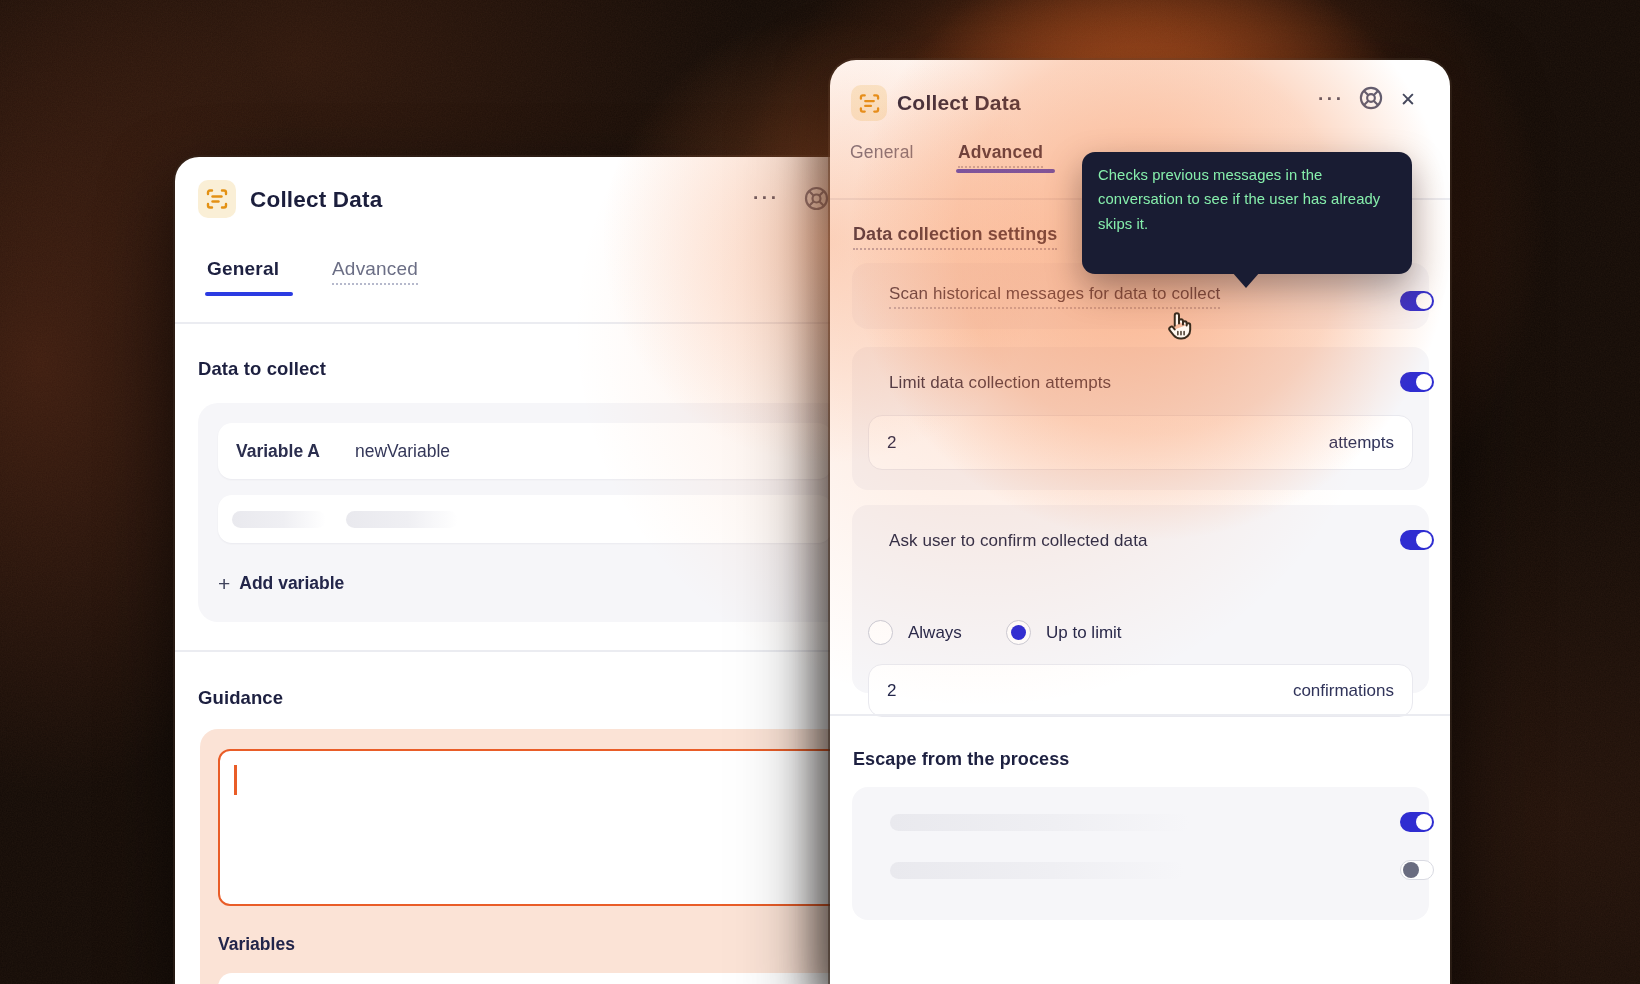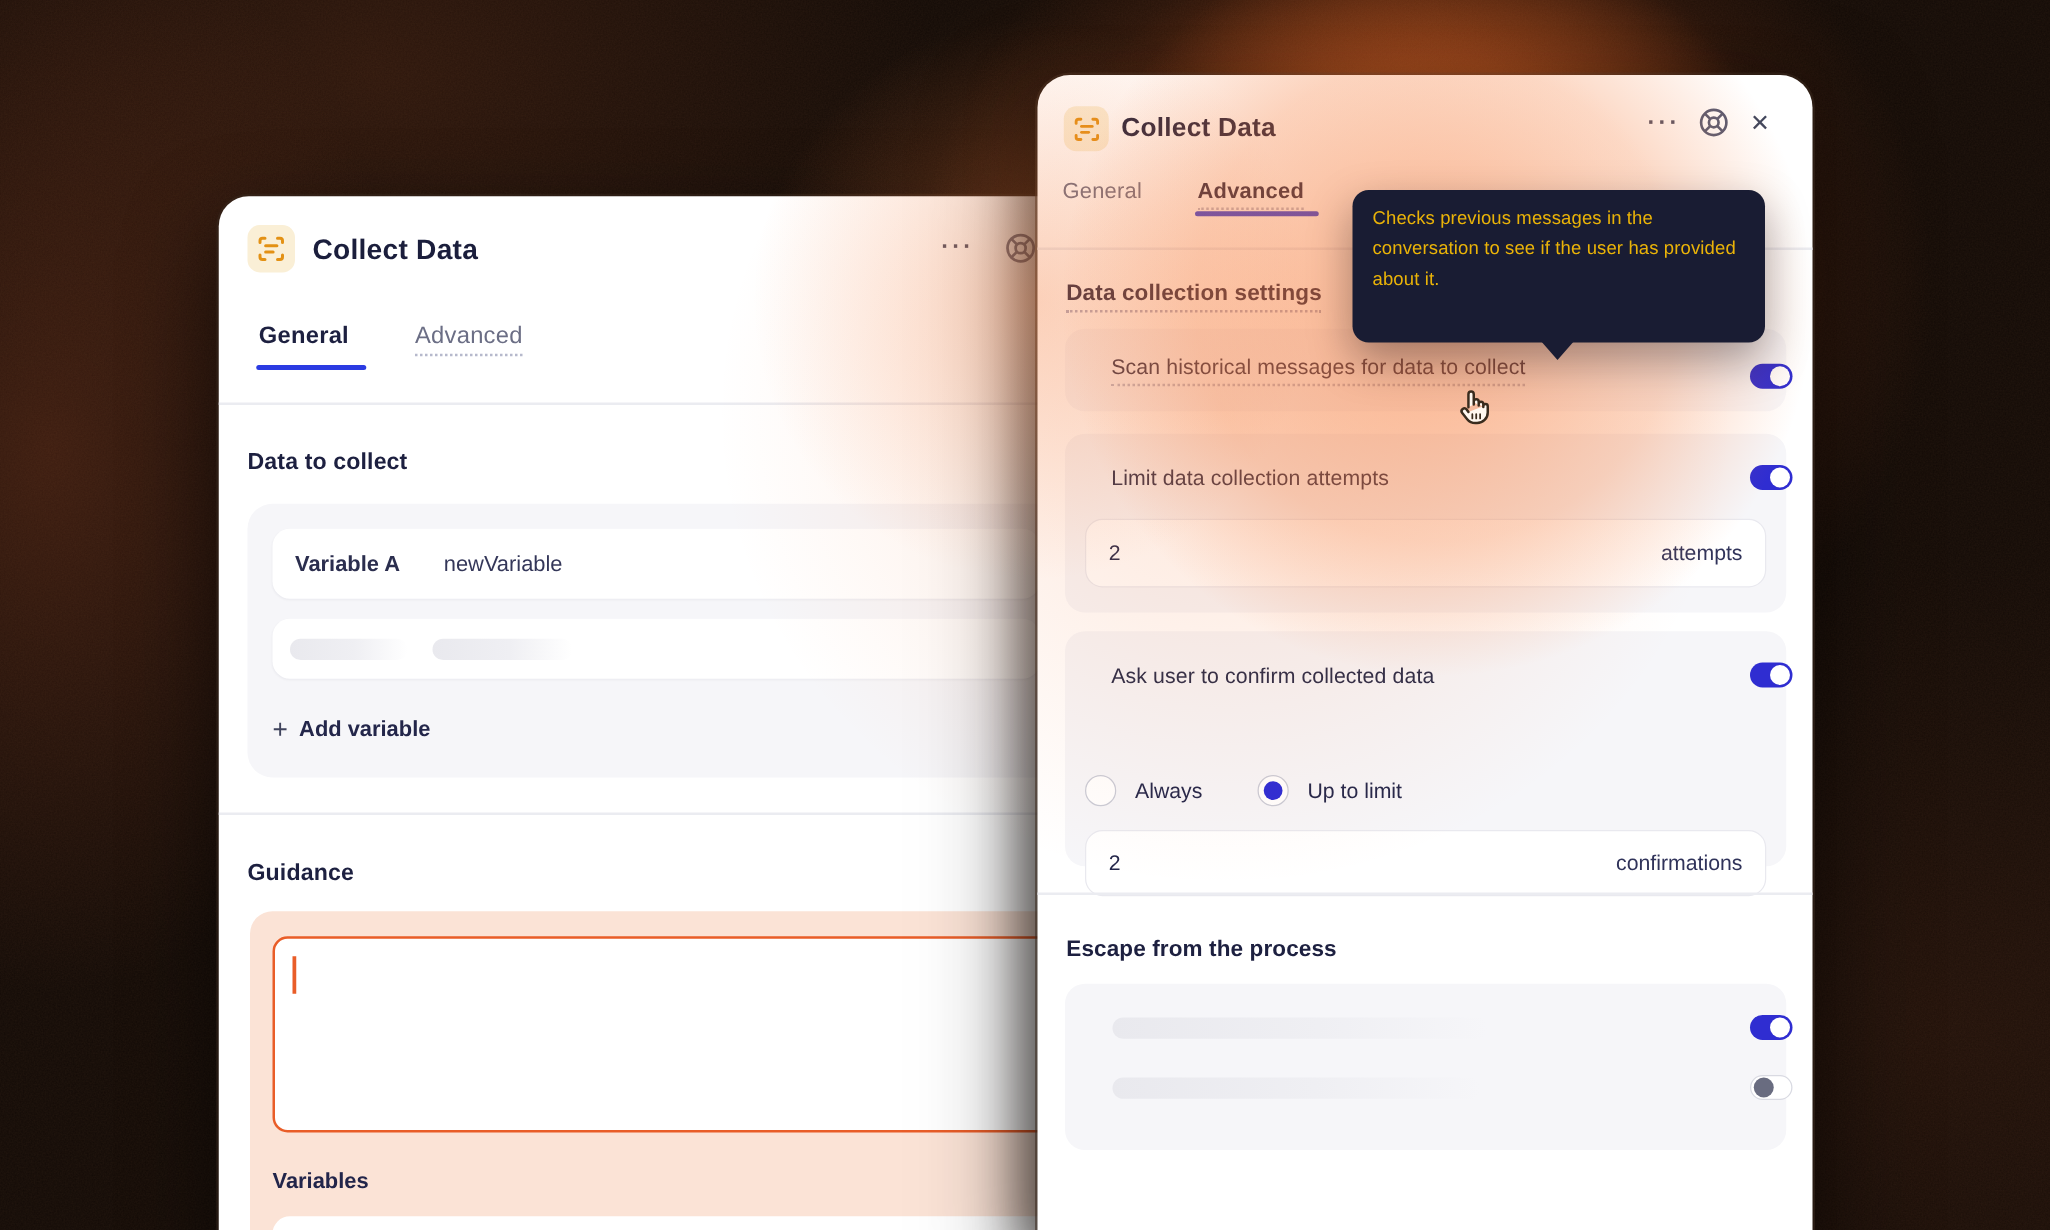--- a/index.html
+++ b/index.html
@@ -45,21 +45,21 @@
   
   .app-icon{position:absolute;border-radius:10px;background:#faefd6;display:flex;align-items:center;justify-content:center;}
   .p-title{position:absolute;font-weight:700;color:#1b1e3c;letter-spacing:.2px;}
   .more-dots{position:absolute;color:#4d5168;font-size:19px;letter-spacing:2.5px;font-weight:700;}
   .tab{position:absolute;letter-spacing:.2px;}
   .tab.active{color:#1d2040;font-weight:700;}
   .tab.inactive{color:#6b6e85;font-weight:400;}
   .tab-bar{position:absolute;height:3.5px;border-radius:2px;background:#2b3be2;}
 
   
-  .tooltip{position:absolute;z-index:50;background:#191c33;border-radius:13px;padding:11px 16px;color:#eab308;
+  .tooltip{position:absolute;z-index:50;background:#191c33;border-radius:13px;padding:11px 16px;color:#86efac;
            box-shadow:0 14px 34px rgba(10,8,20,.35);}
   .tooltip .ln{font-size:14.8px;line-height:24.4px;letter-spacing:.1px;}
   .tt-arrow{position:absolute;z-index:50;width:0;height:0;border-left:14px solid transparent;border-right:14px solid transparent;border-top:16px solid #191c33;}
 
   .glow-overlay{position:absolute;inset:0;z-index:40;pointer-events:none;background:
       radial-gradient(430px 430px at 1150px 240px, rgba(246,116,47,.5), rgba(246,118,49,.28) 45%, rgba(246,118,49,0) 70%),
       radial-gradient(580px 540px at 980px 330px, rgba(246,125,60,.2), rgba(246,125,60,0) 70%),
       radial-gradient(320px 320px at 826px 240px, rgba(246,125,60,.28), rgba(246,125,60,0) 70%);}
 
   .caret{position:absolute;width:2.5px;height:30px;background:#e95d28;}
@@ -217,22 +217,22 @@
       <div class="toggle off" style="left:548px;top:73px;">
           <div class="knob"></div>
         </div>
     </div>
   </div>
 
   <div class="glow-overlay"></div>
 
   <div class="tooltip" style="left:1082px;top:152px;width:330px;height:122px;">
     <div class="ln">Checks previous messages in the</div>
-    <div class="ln">conversation to see if the user has provided</div>
-    <div class="ln">about it.</div>
+    <div class="ln">conversation to see if the user has already</div>
+    <div class="ln">skips it.</div>
   </div>
   <div class="tt-arrow" style="left:1232px;top:272px;"></div>
 
   <div style="position:absolute;left:1162px;top:308px;z-index:60;">
     <svg width="34" height="34" viewBox="0 0 24 24" fill="#fff8f0" stroke="#3a2c1e" stroke-width="1.4" stroke-linecap="round" stroke-linejoin="round">
       <path d="M9 12.5 V5.2 a1.5 1.5 0 0 1 3 0 V11 m0 -1.6 a1.4 1.4 0 0 1 2.8 0 V11.6 m0 -.9 a1.3 1.3 0 0 1 2.6 0 V12.4 m0 -.4 a1.25 1.25 0 0 1 2.5 0 V15.5 a6 6 0 0 1 -6 6 h-1 a6 6 0 0 1 -4.6 -2.2 l-2.8 -3.5 a1.6 1.6 0 0 1 2.5 -2 L9 15.2"></path>
       <path d="M11.2 16.5 v2.4 M13.4 16.5 v2.4 M15.6 16.5 v2.4" stroke-width="1"></path>
     </svg>
   </div>
 

